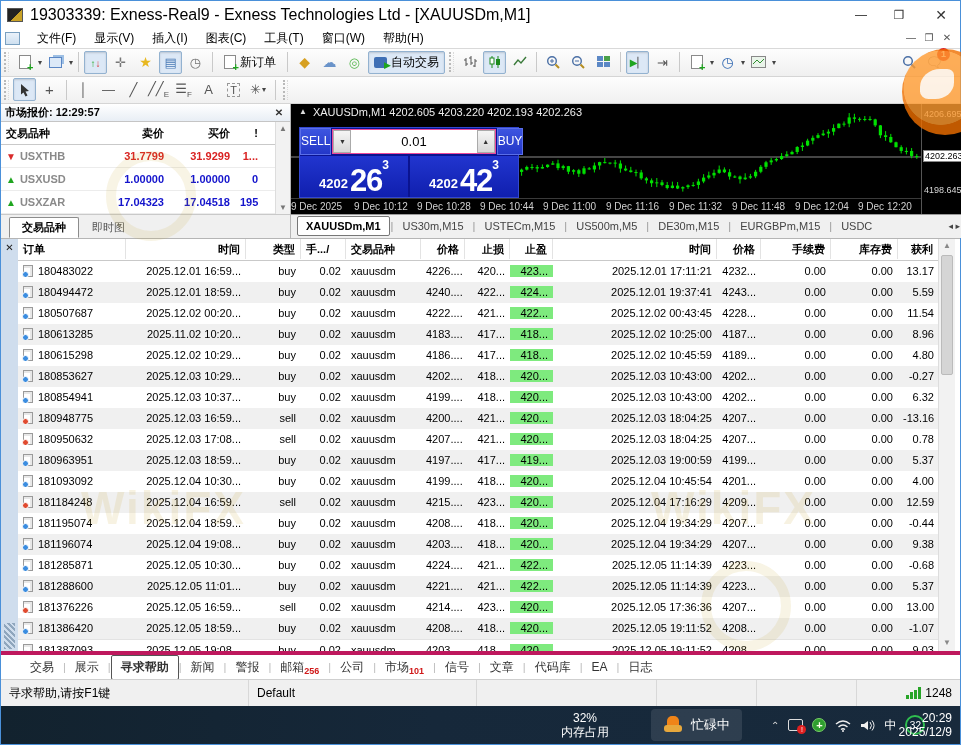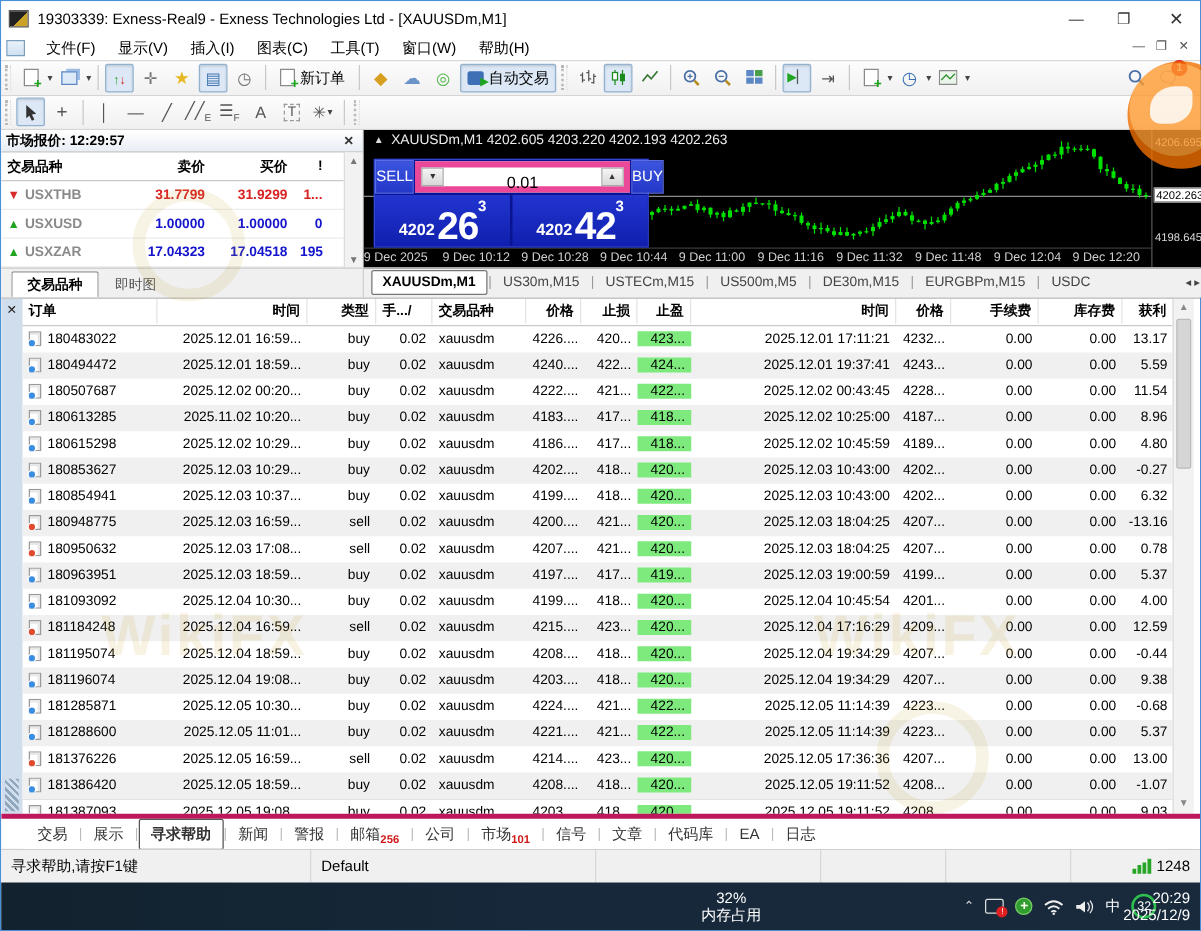--- a/index.html
+++ b/index.html
@@ -3,21 +3,21 @@
 <meta charset="utf-8">
 <style>
   * { margin:0; padding:0; box-sizing:border-box; }
   html,body { width:961px; height:745px; overflow:hidden; background:#fff;
     font-family:"Liberation Sans", sans-serif; font-size:11px; color:#000; }
   .app { width:961px; height:745px; display:flex; flex-direction:column; position:relative; border:1px solid #4a90d9;}
 
   
   .titlebar { height:28px; background:#fff; display:flex; align-items:center; padding:0 6px; position:relative; }
   .titleicon { width:16px; height:14px; background:linear-gradient(135deg,#222 55%,#c9a227 55%); border:1px solid #555; margin-right:7px; }
-  .titletext { font-size:12px; color:#000; }
+  .titletext { font-size:16px; color:#000; }
   .wbtn { position:absolute; top:4px; width:26px; height:20px; text-align:center; line-height:20px; font-size:12px; color:#333; }
   .wbtn.min{ right:86px; } .wbtn.max{ right:48px; } .wbtn.close{ right:6px; font-size:14px; }
 
   
   .menubar { height:20px; background:#fff; display:flex; align-items:center; border-bottom:1px solid #d9d9d9; position:relative; }
   .menuicon { width:15px; height:13px; margin:0 8px 0 4px; background:linear-gradient(#eaf2fa,#cfe0f0); border:1px solid #7aa0c0; }
   .menu-item { padding:0 9px; font-size:12px; color:#000; line-height:19px; }
   .mdi-btns { position:absolute; right:4px; top:0; display:flex; }
   .mdi-btns span { width:18px; height:18px; text-align:center; line-height:17px; color:#555; font-size:10px; }
 
@@ -69,21 +69,21 @@
   .chead .tri { font-size:8px; color:#ddd; }
   .xlabels { position:absolute; left:0; bottom:0; width:630px; height:16px; border-top:1px solid #3a3a3a; color:#cfcfcf; font-size:10px; display:flex; }
   .xlabels span { width:64px; text-align:left; padding-top:2px; }
   .axis { width:41px; height:110px; border-left:1px solid #555; position:relative; color:#d8d8d8; font-size:9px; }
   .axis .tick { position:absolute; left:2px; }
   .axis .cur { background:#fff; color:#000; border:1px solid #888; padding:0 1px; left:1px; }
   
   .widget { position:absolute; left:8px; top:23px; width:220px; height:71px; z-index:2; background:#0a1390; border:1px solid #3347d0; display:flex; flex-direction:column; }
   .wrow1 { height:27px; display:flex; }
   .btn-trade { width:53px; background:linear-gradient(#3d55e0,#2337c8); color:#fff; font-size:12px; text-align:center; line-height:25px; border:1px solid #5a6ee8; }
-  .stepper { flex:1; background:#fff; border:5px solid #ec4899; display:flex; align-items:stretch; margin:1px;gap:44px; }
+  .stepper { flex:1; background:#fff; border:1px solid #ec4899; display:flex; align-items:stretch; margin:1px;gap:44px; }
   .step-dn,.step-up { width:18px; background:linear-gradient(#f5f5f5,#d8d8d8); border:1px solid #aaa; font-size:7px; color:#333; display:flex; align-items:center; justify-content:center; }
   .vol { flex:1; text-align:right; padding:0 6px; font-size:13px; line-height:23px; color:#000; }
   .wrow2 { flex:1; display:flex; gap:2px; padding-top:1px; }
   .ptile { flex:1; background:linear-gradient(#2135cf,#101fae); color:#fff; display:flex; align-items:flex-end; justify-content:center; padding-bottom:3px; }
   .ptile .small { font-size:13px; font-weight:bold; margin-right:2px; line-height:20px; }
   .ptile .big { font-size:31px; font-weight:bold; line-height:26px; letter-spacing:-1px; }
   .ptile .sup { font-size:12px; font-weight:bold; align-self:flex-start; margin-top:2px; }
   .ctabs { height:24px; background:#f0f0f0; border-top:1px solid #9a9a9a; display:flex; align-items:center; padding-left:6px; position:relative; }
   .ctab { padding:3px 8px; color:#444; font-size:11px; white-space:nowrap; }
   .ctab.active { background:#fff; border:1px solid #777; border-radius:2px; color:#000; font-weight:bold; }
@@ -1095,20 +1095,27 @@
         </span>
       <span>1248</span>
     </div>
   </div>
 
   <div class="taskbar">
     <div class="tk-mem">
       <div>32%</div>
       <div>内存占用</div>
     </div>
+    <div class="tk-app">
+      <span class="chair">
+          <span class="back"></span>
+          <span class="seat"></span>
+        </span>
+      <span class="t">忙碌中</span>
+    </div>
     <div class="tray">
       <span class="chev">⌃</span>
       <span class="mini-mon">
           <i>!</i>
         </span>
       <span class="gplus">+</span>
       <svg width="16" height="13">
           <path d="M1,5 Q8,-1 15,5 M3.5,8 Q8,4 12.5,8 M6,10.5 Q8,9 10,10.5" stroke="#eee" fill="none" stroke-width="1.4"></path>
           <circle cx="8" cy="12" r="1" fill="#eee"></circle>
         </svg>

